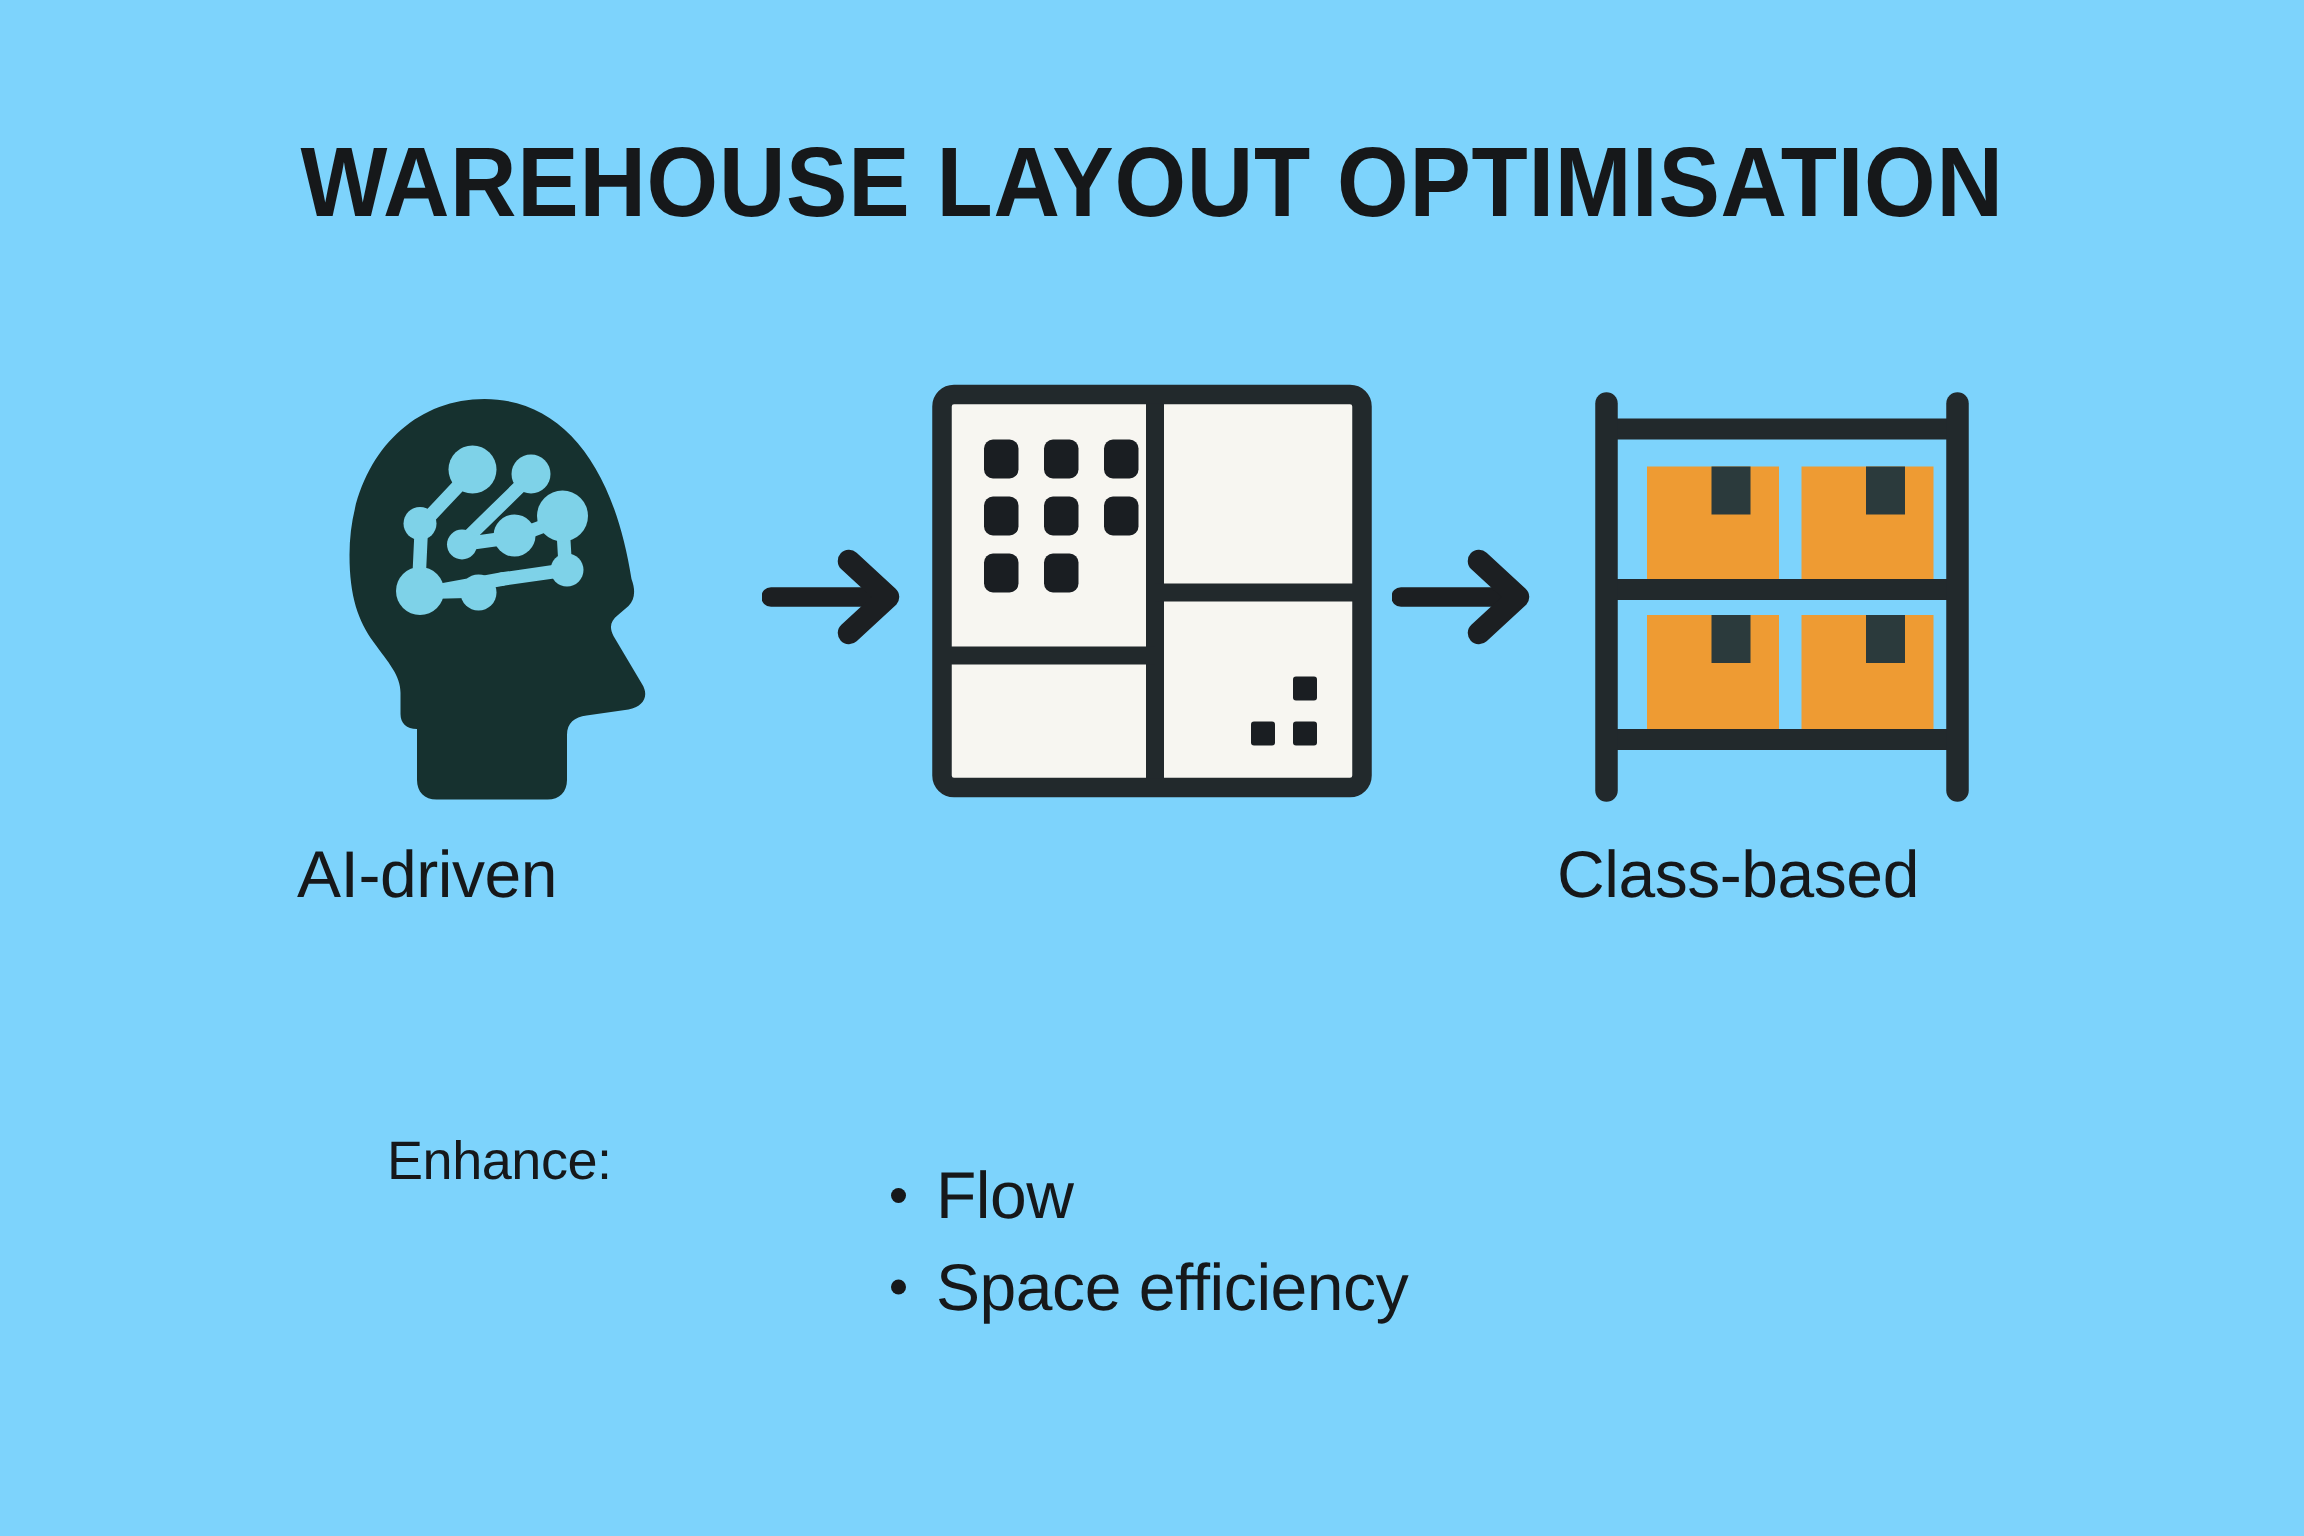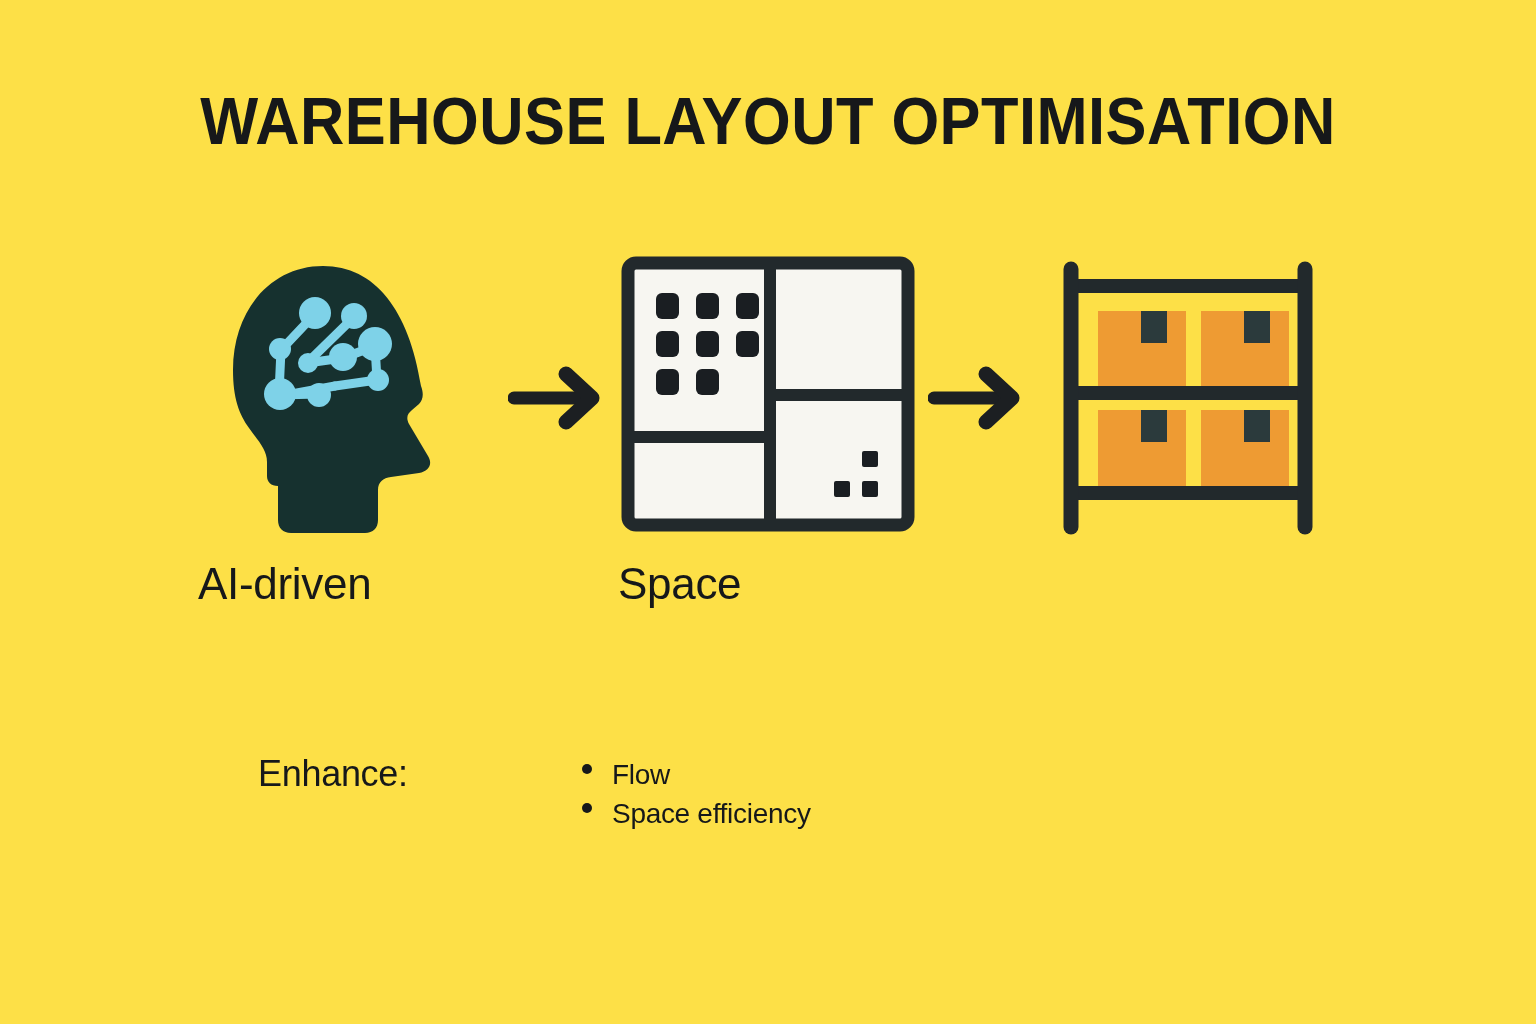--- a/index.html
+++ b/index.html
@@ -13,21 +13,21 @@
     background: #FBFAF4;
     font-family: "Liberation Sans", sans-serif;
     overflow: hidden;
     position: relative;
   }
 
   .canvas {
     position: relative;
     width: 1536px;
     height: 1024px;
-    background: #fde047;
+    background: #7dd3fc;
     text-decoration: underline;
   }
 
   
   .title {
     position: absolute;
     top: 88px;
     left: 0;
     width: 1536px;
     text-align: center;
@@ -106,23 +106,23 @@
   .enhance-label {
     font-size: 36px;
     color: #16181A;
     line-height: 1;
     letter-spacing: -0.3px;
     padding-top: 4px;
     width: 320px;
   }
   .bullet-list {
     list-style: none;
-    margin: 4px;
+    margin: 16px;
     padding: 0;
-    font-size: 28px;
+    font-size: 44px;
     color: #16181A;
     line-height: 1.38;
     letter-spacing: -0.3px;
   }
   .bullet-list li {
     display: flex;
     align-items: baseline;
     white-space: nowrap;
   }
   .bullet-dot {
@@ -276,26 +276,26 @@
 
   <div class="caption-row">
 
     <div class="caption-cell">
       <span class="cap-line">AI-driven</span>
     </div>
 
     <div class="caption-spacer"></div>
 
     <div class="caption-cell">
-      <span class="cap-line">Space</span>
     </div>
 
     <div class="caption-spacer"></div>
 
     <div class="caption-cell">
+      <span class="cap-line">Class-based</span>
     </div>
 
   </div>
 
   <div class="enhance-block">
 
     <div class="enhance-label">Enhance:</div>
 
     <ul class="bullet-list">
       <li>

